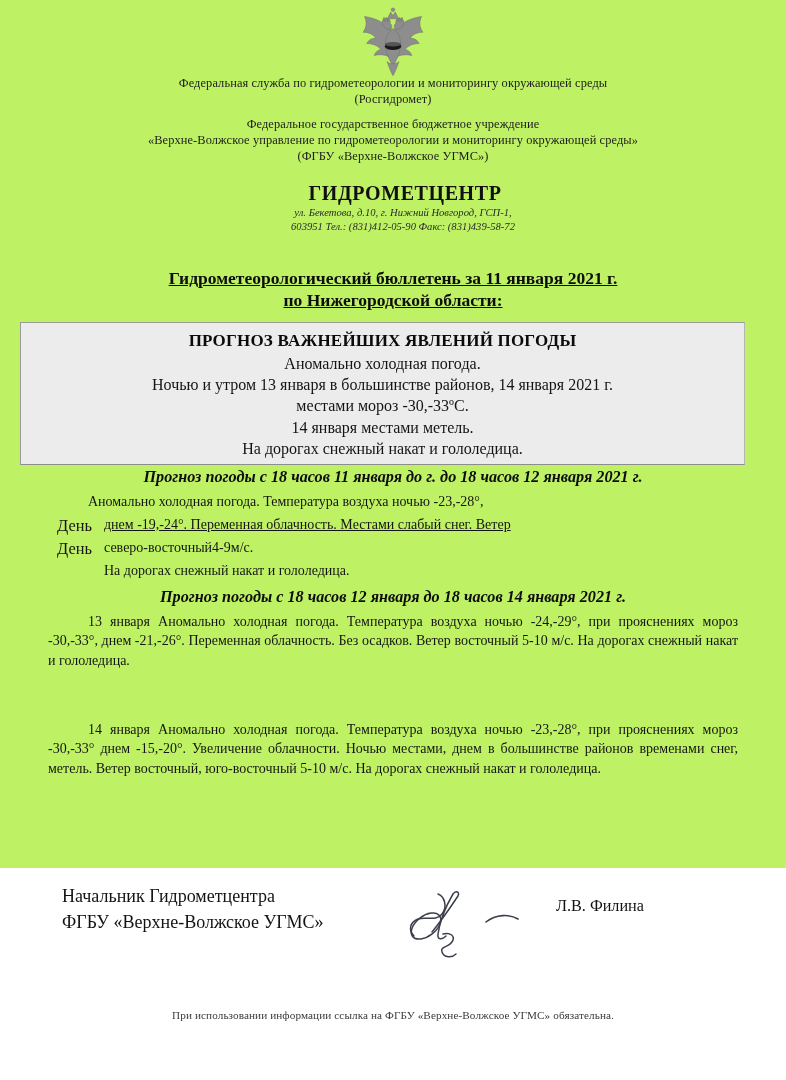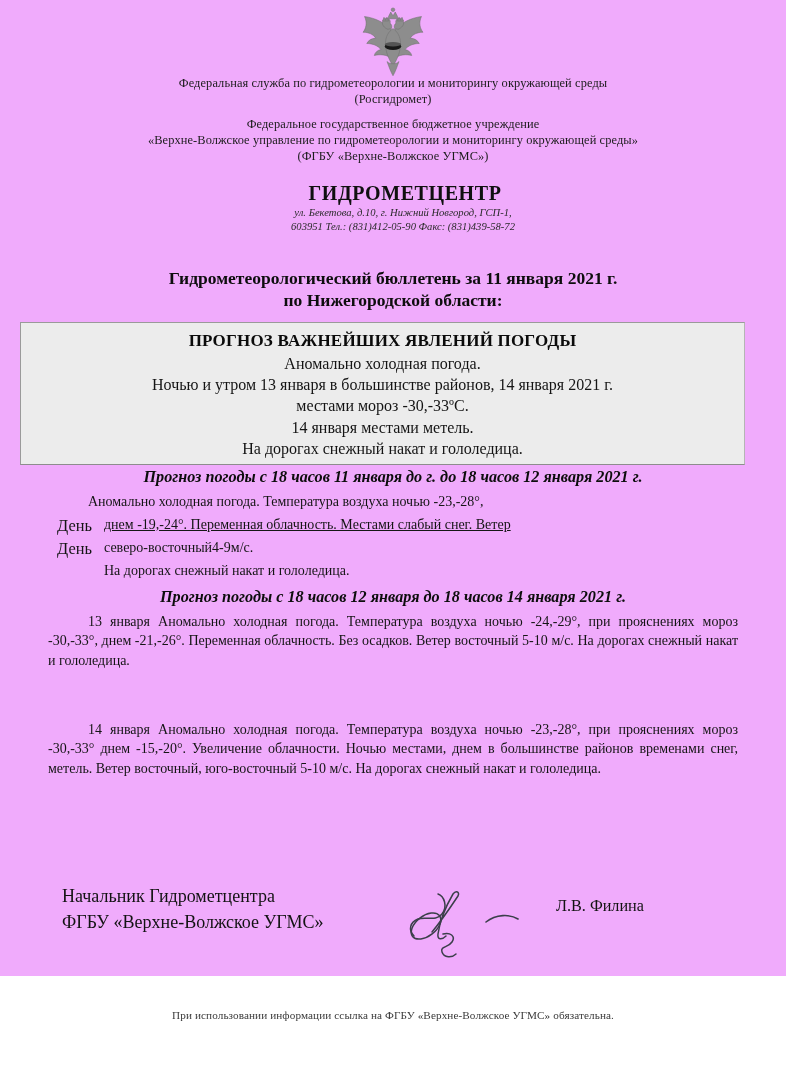--- a/index.html
+++ b/index.html
@@ -13,22 +13,22 @@
     height: 1080px;
     position: relative;
     overflow: hidden;
     font-family: "Liberation Serif", "DejaVu Serif", serif;
     color: #121212;
     -webkit-font-smoothing: antialiased;
   }
   .page {
     position: relative;
     width: 786px;
-    height: 976px;
-    background: #f0abfc;
+    height: 868px;
+    background: #bef264;
   }
 
   
   .emblem-wrap {
     position: absolute;
     top: 6px;
     left: 0;
     width: 786px;
     text-align: center;
   }
@@ -83,20 +83,21 @@
   .bulletin-title {
     position: absolute;
     top: 267px;
     left: 0;
     width: 786px;
     text-align: center;
     font-weight: bold;
     font-size: 17.5px;
     line-height: 1.28;
     color: #0d0d0d;
+    text-decoration: underline;
   }
 
   
   .warn-box {
     position: absolute;
     top: 322px;
     left: 20px;
     width: 725px;
     height: 143px;
     box-sizing: border-box;

